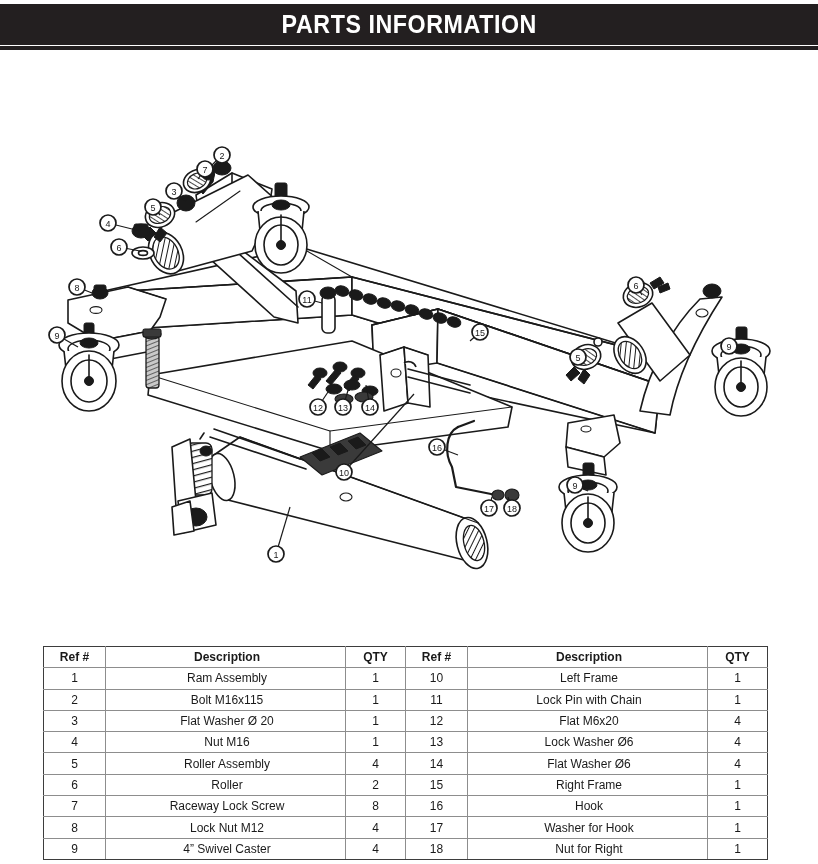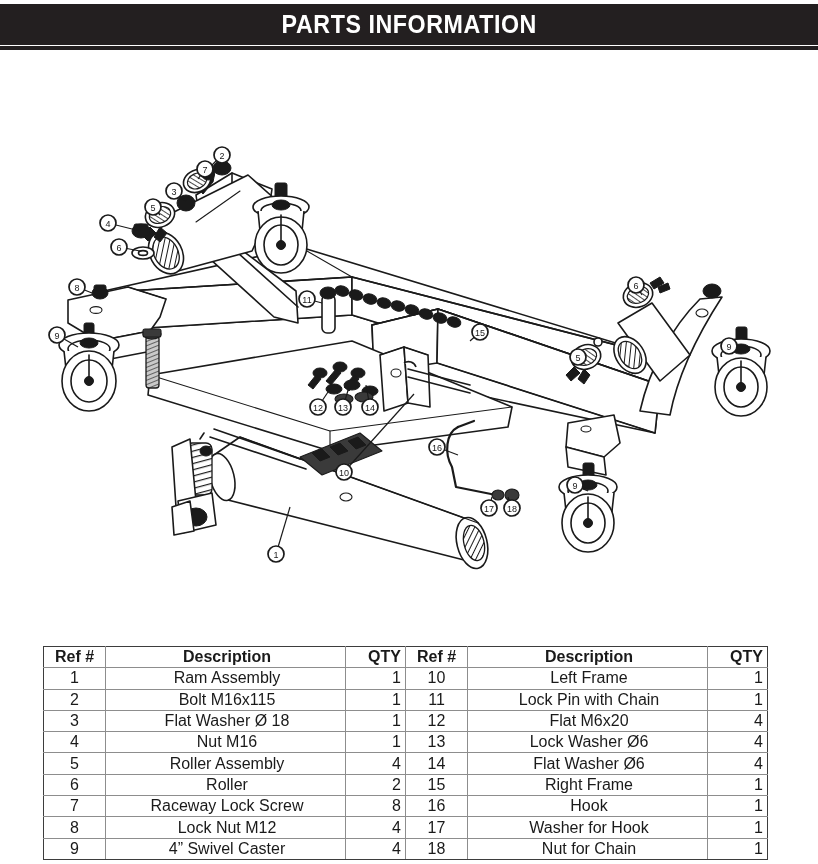--- a/index.html
+++ b/index.html
@@ -79,36 +79,36 @@
     position: absolute;
     left: 43px;
     top: 646px;
     width: 725px;
   }
   table.parts {
     border-collapse: collapse;
     width: 725px;
     table-layout: fixed;
     font-family: "Liberation Sans", sans-serif;
-    font-size: 16px;
+    font-size: 12px;
     color: #1a1a1a;
   }
   table.parts col.c-ref  { width: 62px;  }
   table.parts col.c-desc { width: 240px; }
   table.parts col.c-qty  { width: 60px;  }
   table.parts th, table.parts td {
     border: 1px solid #8d8d8d;
     height: 20.3px;
     padding: 0 4px;
     font-weight: normal;
     line-height: 1;
   }
   table.parts .t-ref  { text-align: center; }
   table.parts .t-desc { text-align: center; padding-left: 7px; }
-  table.parts .t-qty  { text-align: right; margin-top: 12px; }
+  table.parts .t-qty  { text-align: center; margin-top: 12px; }
   table.parts thead th { font-weight: bold; }
   table.parts .outer-l { border-left: 1.6px solid #3d3d3d; }
   table.parts .outer-r { border-right: 1.6px solid #3d3d3d; }
   table.parts thead th { border-top: 1.6px solid #3d3d3d; }
   table.parts tbody tr:last-child td { border-bottom: 1.6px solid #3d3d3d; }
   table.parts .divider { border-left: 1.6px solid #3d3d3d; }
 </style>
 </head>
 <body>
 
@@ -543,21 +543,21 @@
         <tr>
           <td class="t-ref outer-l">2</td>
           <td class="t-desc">Bolt M16x115</td>
           <td class="t-qty">1</td>
           <td class="t-ref divider">11</td>
           <td class="t-desc">Lock Pin with Chain</td>
           <td class="t-qty outer-r">1</td>
         </tr>
         <tr>
           <td class="t-ref outer-l">3</td>
-          <td class="t-desc">Flat Washer Ø 18</td>
+          <td class="t-desc">Flat Washer Ø 20</td>
           <td class="t-qty">1</td>
           <td class="t-ref divider">12</td>
           <td class="t-desc">Flat M6x20</td>
           <td class="t-qty outer-r">4</td>
         </tr>
         <tr>
           <td class="t-ref outer-l">4</td>
           <td class="t-desc">Nut M16</td>
           <td class="t-qty">1</td>
           <td class="t-ref divider">13</td>
@@ -594,18 +594,18 @@
           <td class="t-qty">4</td>
           <td class="t-ref divider">17</td>
           <td class="t-desc">Washer for Hook</td>
           <td class="t-qty outer-r">1</td>
         </tr>
         <tr>
           <td class="t-ref outer-l">9</td>
           <td class="t-desc">4” Swivel Caster</td>
           <td class="t-qty">4</td>
           <td class="t-ref divider">18</td>
-          <td class="t-desc">Nut for Chain</td>
+          <td class="t-desc">Nut for Right</td>
           <td class="t-qty outer-r">1</td>
         </tr>
       </tbody>
   </table>
 </div>
 
 </body></html>

